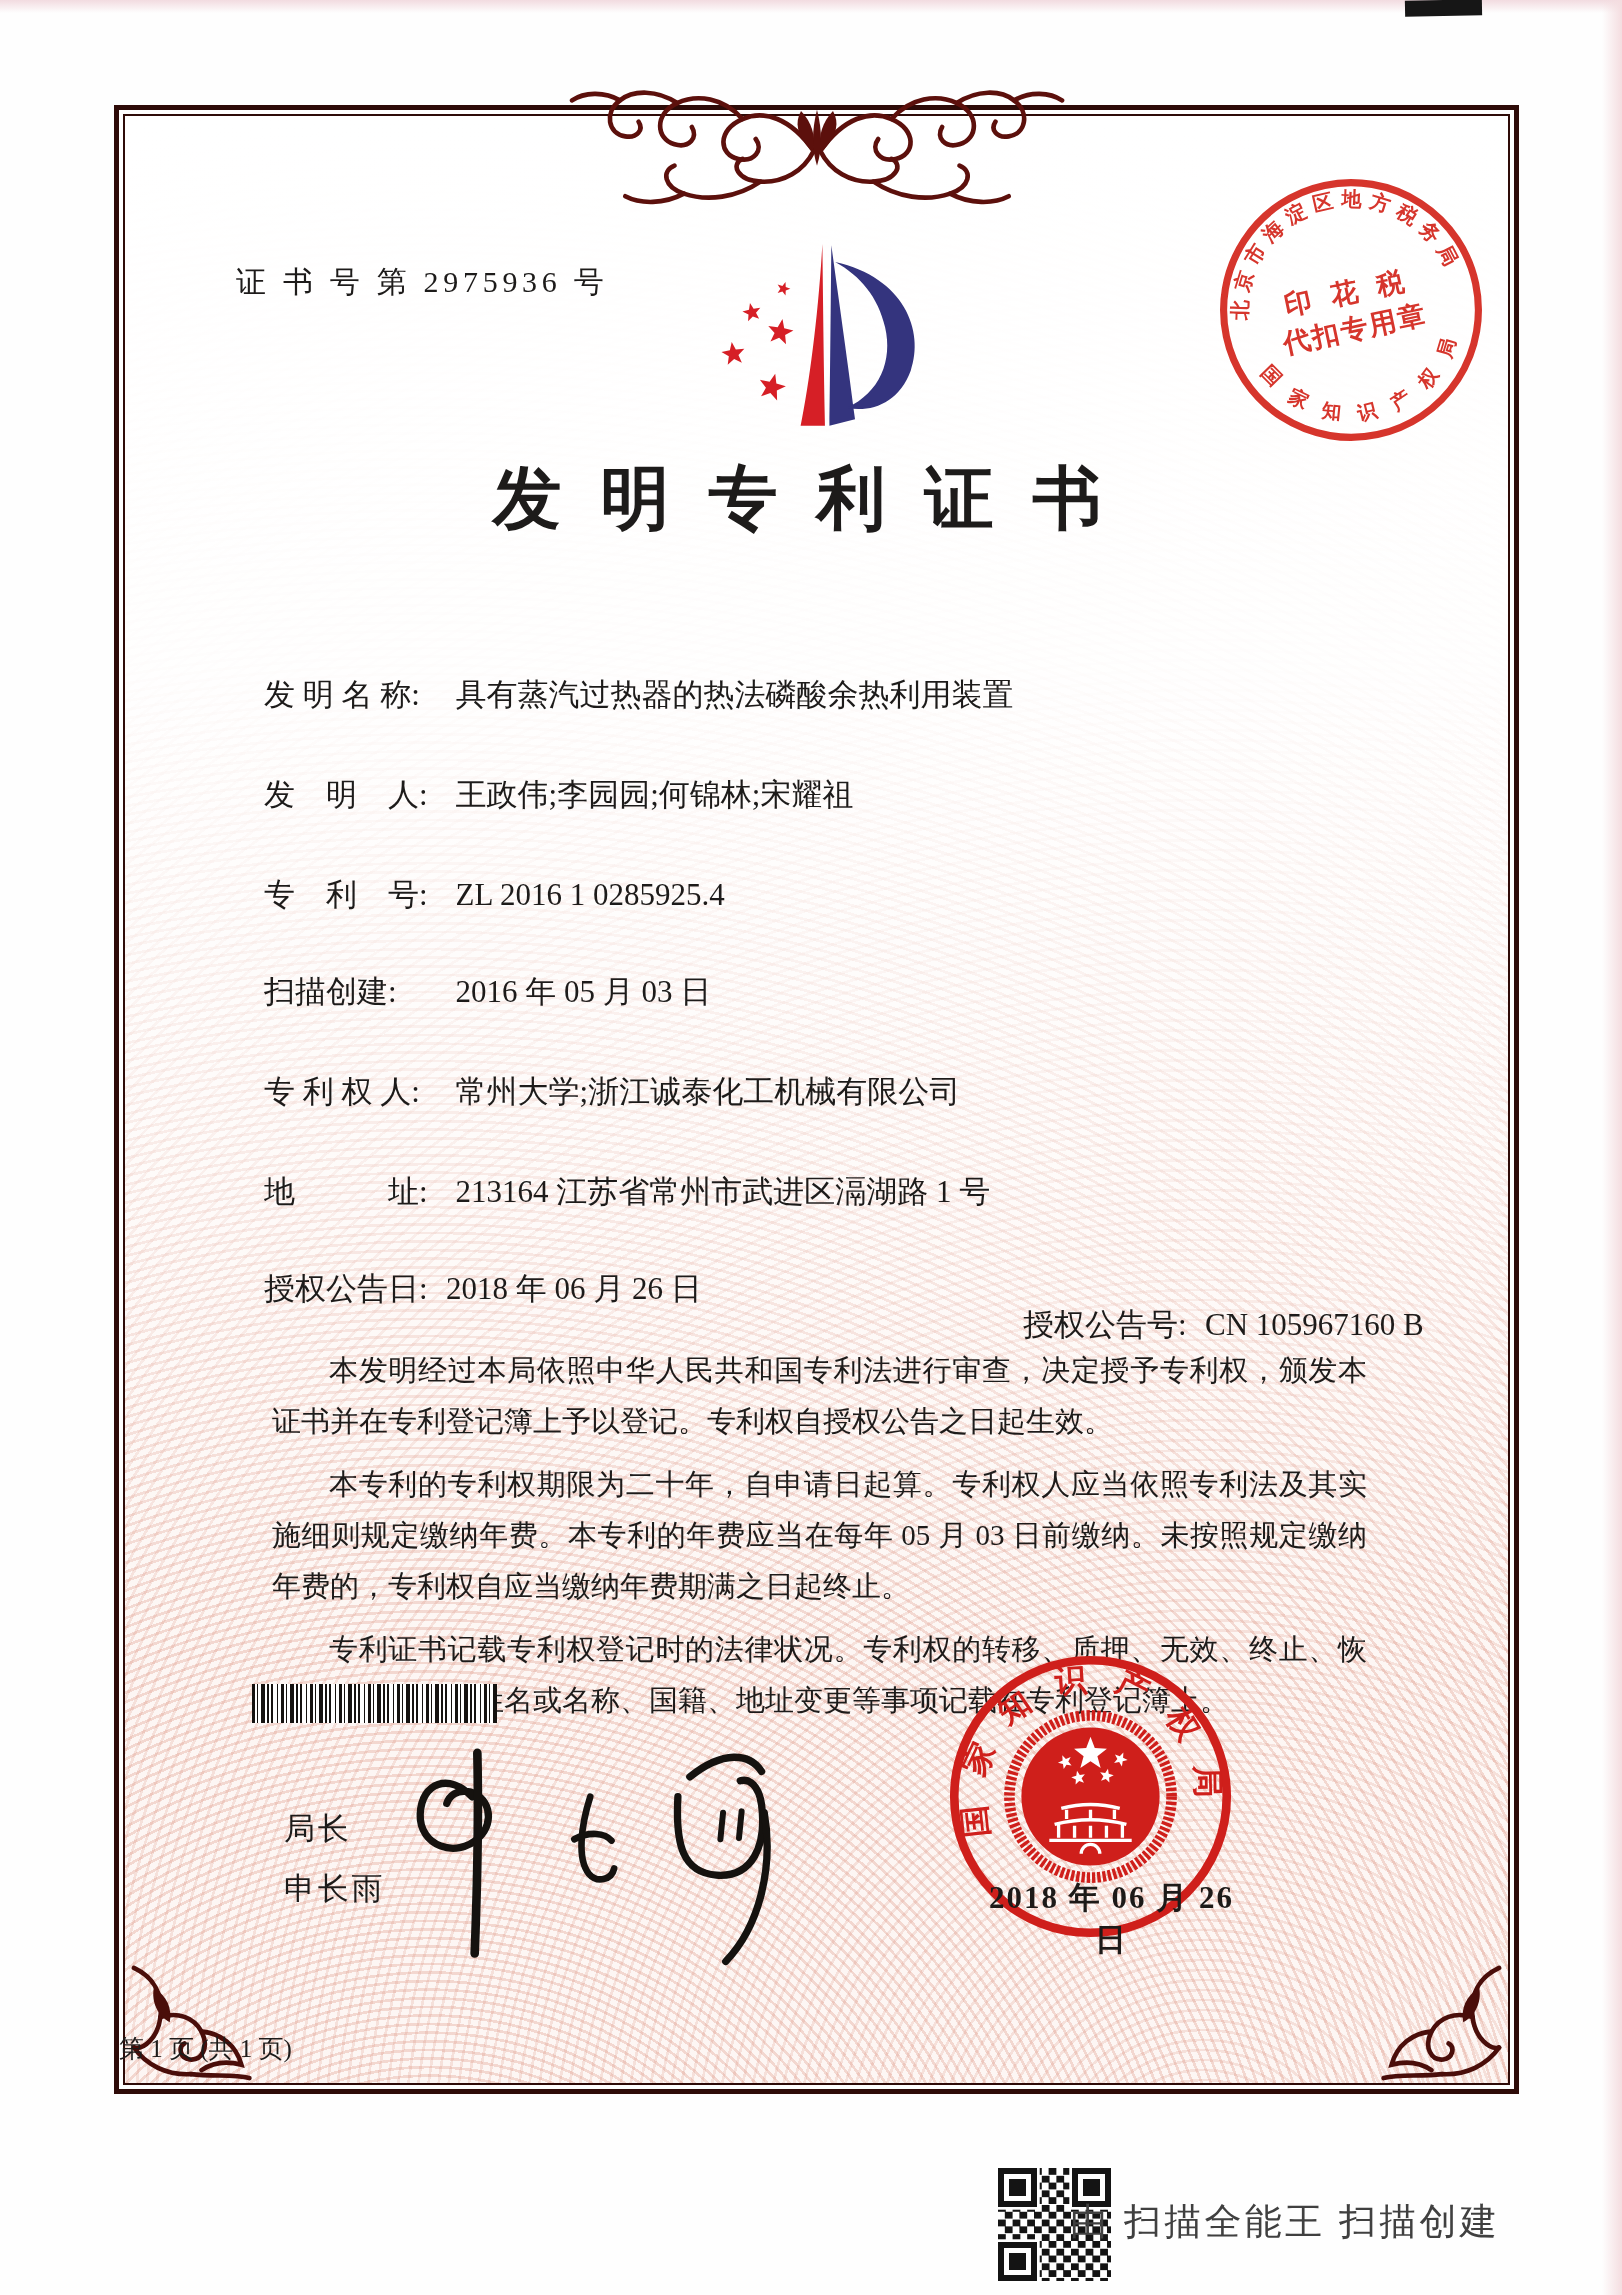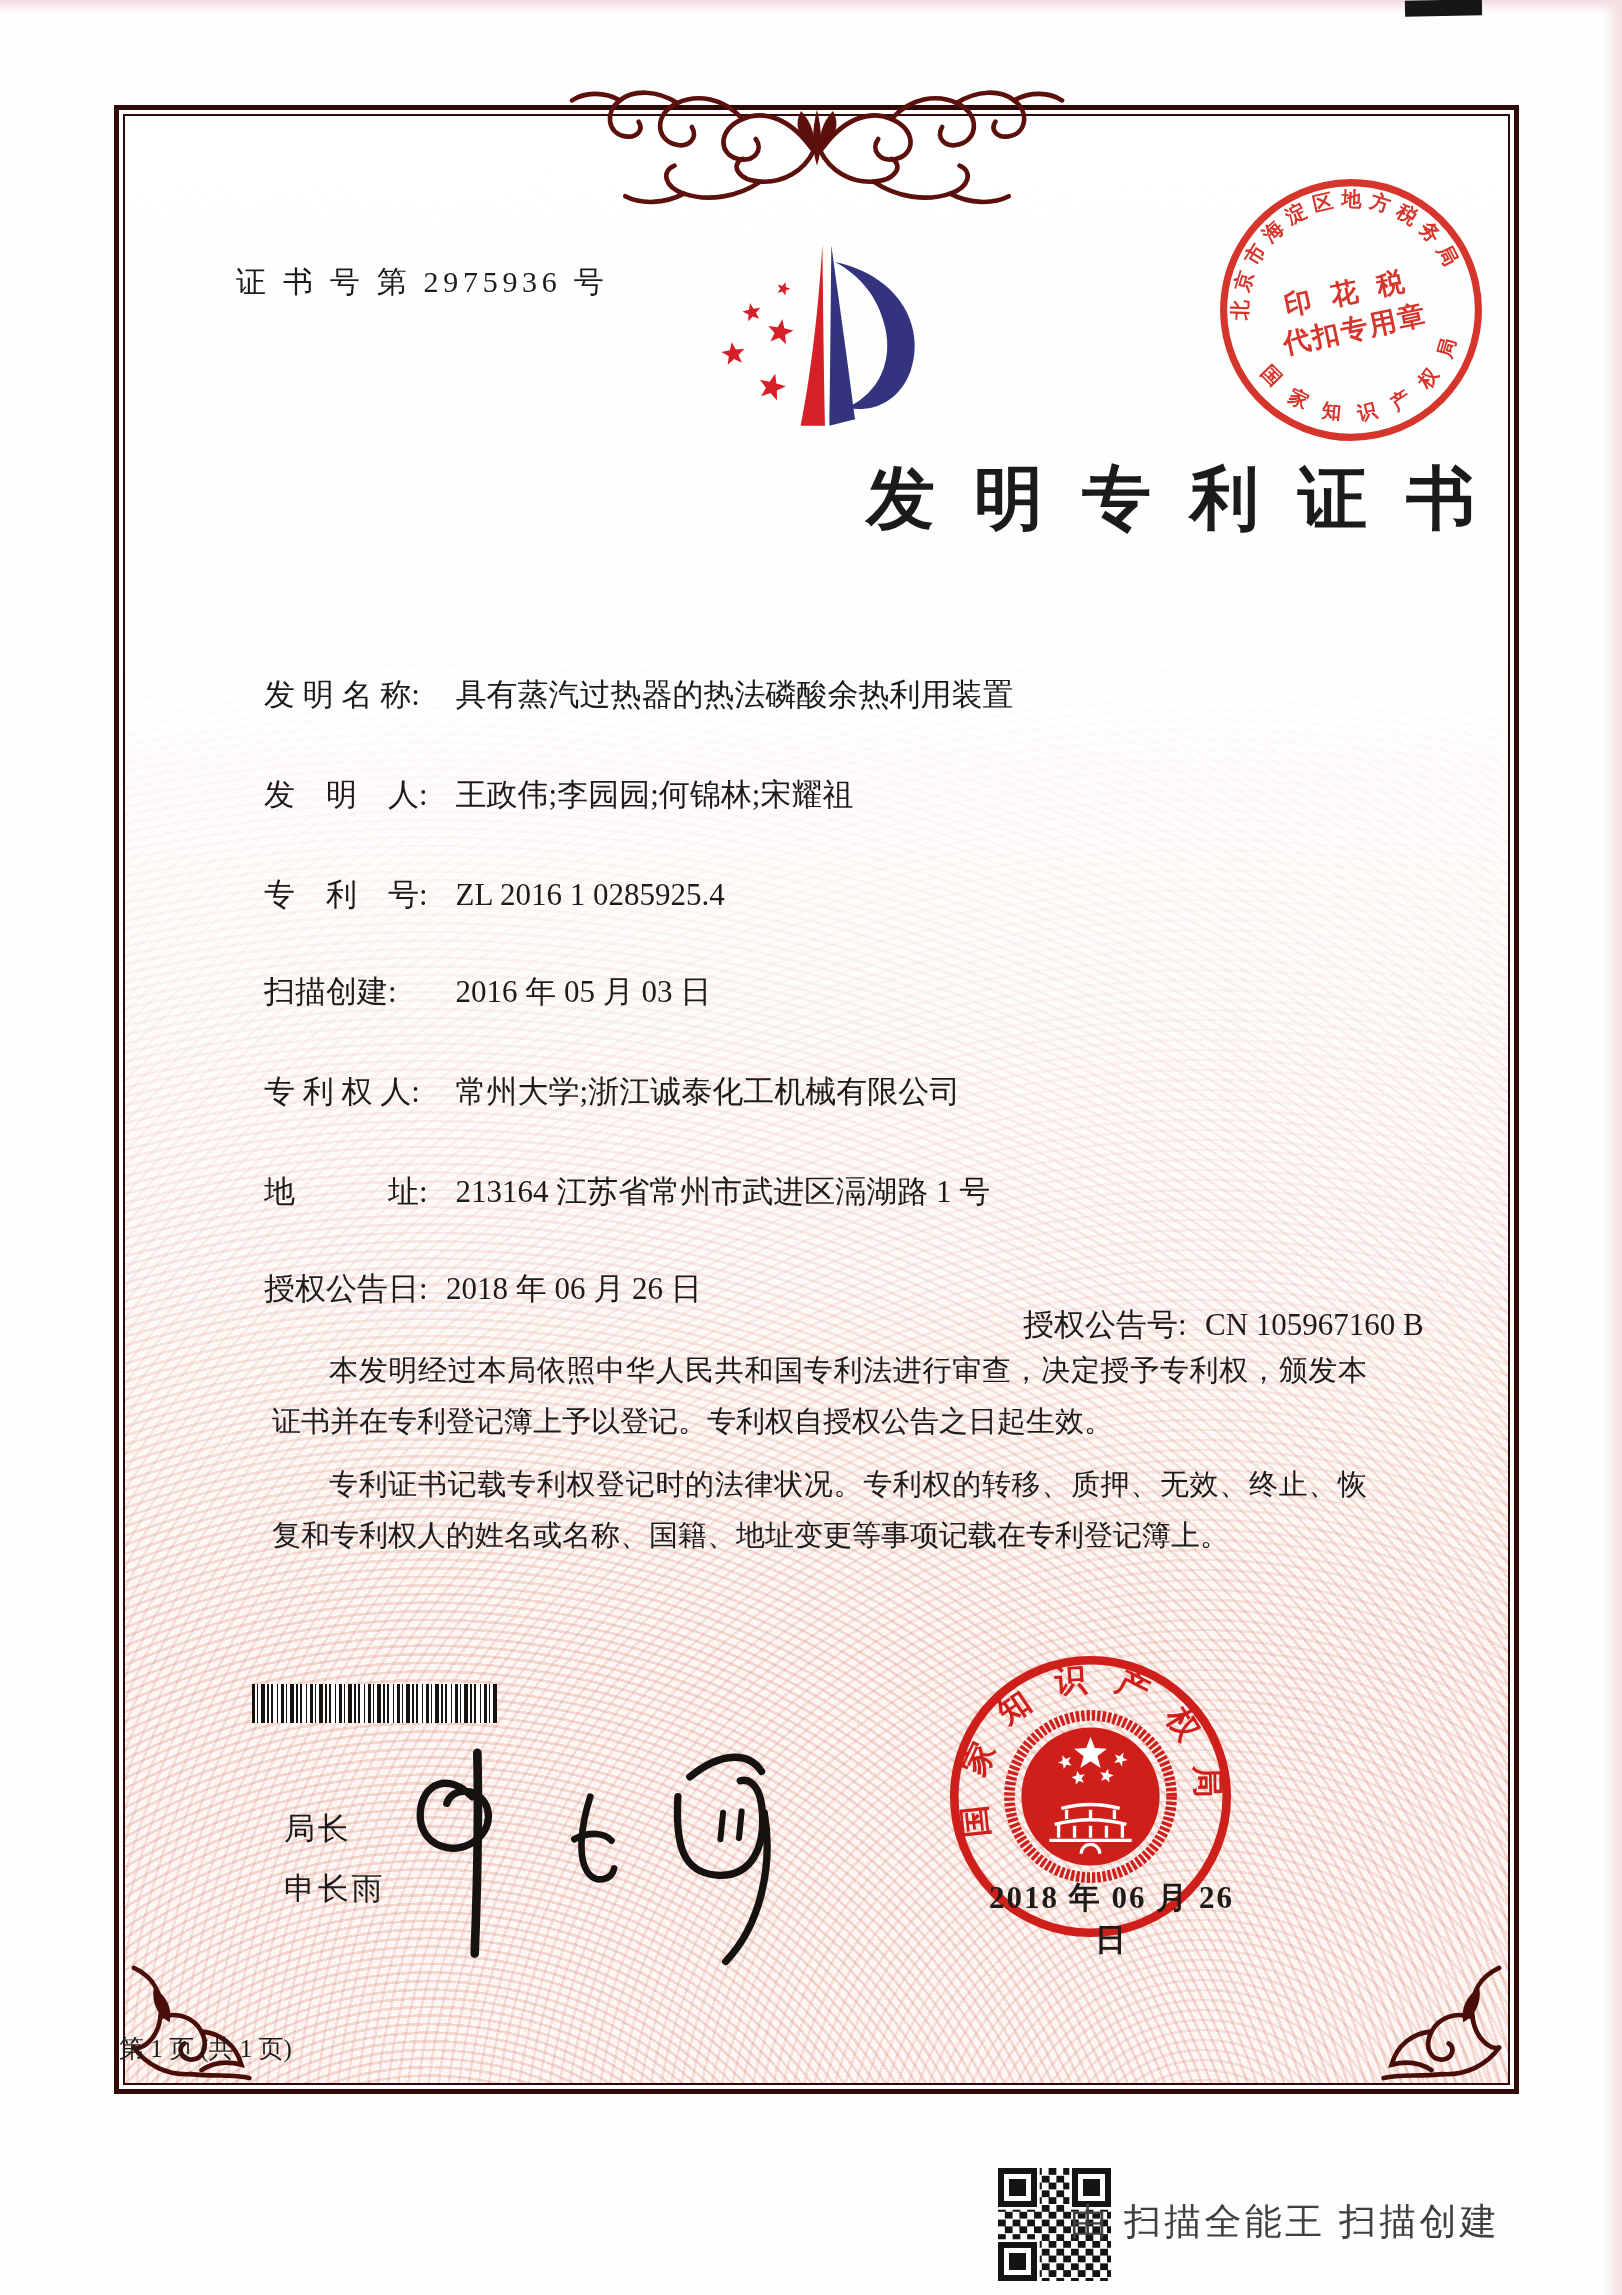--- a/index.html
+++ b/index.html
@@ -28,21 +28,21 @@
   .corner-fl{position:absolute;width:146px;height:146px;}
   .corner-bl{left:-5.3px;top:1838px;}
   .corner-br{right:-5.3px;top:1838px;transform:scaleX(-1);}
 
   .cert-number{position:absolute;left:117px;top:141px;font-size:30px;letter-spacing:4.7px;
                font-family:"Liberation Serif",serif;margin-top:11px;}
 
   .logo{position:absolute;left:578px;top:125px;width:261px;height:192px;}
   .tax-stamp{position:absolute;left:1089px;top:57px;width:286px;height:286px;transform:rotate(-12deg);}
 
-  .doc-title{position:absolute;left:0;top:343px;width:100%;text-align:right;
+  .doc-title{position:absolute;left:0;top:343px;width:100%;text-align:center;
              font-size:69px;font-weight:700;letter-spacing:39px;box-sizing:border-box;
              font-family:"Liberation Serif",serif;}
 
   .field{position:absolute;left:145px;font-size:31px;white-space:nowrap;}
   .f-label{display:inline-block;min-width:181px;}
   .f-value{margin-left:10.6px;}
   .grant-no{position:absolute;left:759px;top:0;margin-top:36px;}
 
   .paragraphs{position:absolute;left:141px;top:1223px;width:1119px;
               font-size:29px;line-height:51px;text-align:justify;}
@@ -186,20 +186,21 @@
       <span>授权公告日:</span>
       <span class="f-value">2018 年 06 月 26 日</span>
       <span class="grant-no">
         <span>授权公告号:</span>
         <span class="f-value">CN 105967160 B</span>
       </span>
     </div>
 
     <div class="paragraphs">
       <p>本发明经过本局依照中华人民共和国专利法进行审查，决定授予专利权，颁发本证书并在专利登记簿上予以登记。专利权自授权公告之日起生效。</p>
+      <p>本专利的专利权期限为二十年，自申请日起算。专利权人应当依照专利法及其实施细则规定缴纳年费。本专利的年费应当在每年 05 月 03 日前缴纳。未按照规定缴纳年费的，专利权自应当缴纳年费期满之日起终止。</p>
       <p>专利证书记载专利权登记时的法律状况。专利权的转移、质押、无效、终止、恢复和专利权人的姓名或名称、国籍、地址变更等事项记载在专利登记簿上。</p>
     </div>
 
     <div class="barcode"></div>
 
     <div class="director-label">局长</div>
     <div class="director-name">申长雨</div>
 
     <svg class="signature" viewBox="0 0 820 390">
       <g stroke="#15120f" fill="none" stroke-linecap="round">

